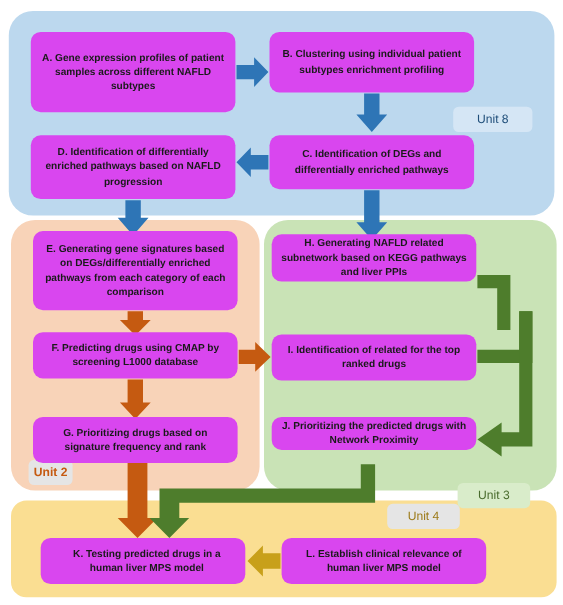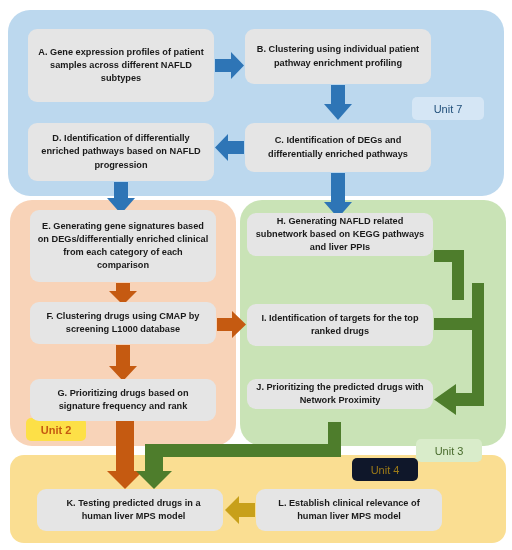--- a/index.html
+++ b/index.html
@@ -14,26 +14,26 @@
           border-radius:22px;}
   .unit-3{left:240px;top:200px;width:266px;height:246px;background:#c9e3b6;
           border-radius:22px;}
   .unit-4{left:10px;top:455px;width:496px;height:88px;background:#fade92;
           border-radius:14px;}
 
   
   .badge{position:absolute;box-sizing:border-box;display:flex;align-items:center;
          justify-content:center;font-size:11px;border-radius:5px;white-space:nowrap;}
   .badge-1{left:412px;top:97px;width:72px;height:23px;background:#d5e6f5;color:#1f4e79;font-weight:400;}
-  .badge-2{left:26px;top:418px;width:60px;height:23px;background:#fde047;color:#c55a11;font-weight:bold;}
+  .badge-2{left:26px;top:418px;width:40px;height:23px;background:#e5e5e5;color:#c55a11;font-weight:bold;}
   .badge-3{left:416px;top:414px;width:66px;height:23px;background:#d9ecca;color:#486b2c;font-weight:400;margin-top:25px;}
-  .badge-4{left:352px;top:458px;width:66px;height:23px;background:#0f172a;color:#9c7a18;font-weight:400;}
+  .badge-4{left:352px;top:458px;width:66px;height:23px;background:#e5e5e5;color:#9c7a18;font-weight:400;}
 
   
-  .box{position:absolute;box-sizing:border-box;background:#e5e5e5;border-radius:9px;
+  .box{position:absolute;box-sizing:border-box;background:#d946ef;border-radius:9px;
        display:flex;align-items:center;justify-content:center;text-align:center;
        font-size:9.2px;font-weight:bold;color:#1a1a1a;line-height:1.42;
        padding:3px 7px;}
   .box-a{left:28px;top:29px;width:186px;height:73px;}
   .box-b{left:245px;top:29px;width:186px;height:55px;}
   .box-c{left:245px;top:123px;width:186px;height:49px;}
   .box-d{left:28px;top:123px;width:186px;height:58px;}
   .box-e{left:30px;top:210px;width:186px;height:72px;}
   .box-f{left:30px;top:302px;width:186px;height:42px;}
   .box-g{left:30px;top:379px;width:186px;height:42px;}
@@ -108,31 +108,31 @@
 
     <g>
       <path d="M328,422 L341,422 L341,457 L163,457 L163,471 L172,471 L154,489 L136,471 L145,471 L145,444 L328,444 Z" fill="#4e7d2c"></path>
     </g>
 
     <g>
       <path d="M255,503 L239,503 L239,496 L225,510 L239,524 L239,517 L255,517 Z" fill="#c8a01a"></path>
     </g>
   </svg>
 
-  <div class="badge badge-1">Unit 7</div>
+  <div class="badge badge-1">Unit 8</div>
   <div class="badge badge-2">Unit 2</div>
   <div class="badge badge-3">Unit 3</div>
   <div class="badge badge-4">Unit 4</div>
 
   <div class="box box-a">A. Gene expression profiles of patient samples across different NAFLD subtypes</div>
-  <div class="box box-b">B. Clustering using individual patient pathway enrichment profiling</div>
+  <div class="box box-b">B. Clustering using individual patient subtypes enrichment profiling</div>
   <div class="box box-c">C. Identification of DEGs and differentially enriched pathways</div>
   <div class="box box-d">D. Identification of differentially enriched pathways based on NAFLD progression</div>
-  <div class="box box-e">E. Generating gene signatures based on DEGs/differentially enriched clinical from each category of each comparison</div>
-  <div class="box box-f">F. Clustering drugs using CMAP by screening L1000 database</div>
+  <div class="box box-e">E. Generating gene signatures based on DEGs/differentially enriched pathways from each category of each comparison</div>
+  <div class="box box-f">F. Predicting drugs using CMAP by screening L1000 database</div>
   <div class="box box-g">G. Prioritizing drugs based on signature frequency and rank</div>
   <div class="box box-h">H. Generating NAFLD related subnetwork based on KEGG pathways and liver PPIs</div>
-  <div class="box box-i">I. Identification of targets for the top ranked drugs</div>
+  <div class="box box-i">I. Identification of related for the top ranked drugs</div>
   <div class="box box-j">J. Prioritizing the predicted drugs with Network Proximity</div>
   <div class="box box-k">K. Testing predicted drugs in a human liver MPS model</div>
   <div class="box box-l">L. Establish clinical relevance of human liver MPS model</div>
 
 </div>
 
 </body></html>

